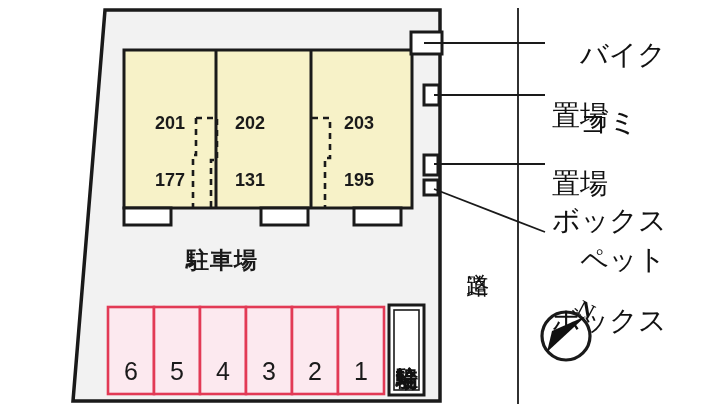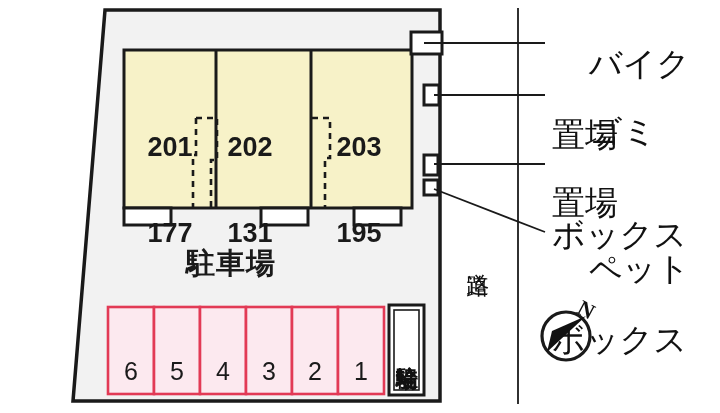--- a/index.html
+++ b/index.html
@@ -29,41 +29,41 @@
   }
   .unit-label, .stall-label, .area-label, .legend-label, .road-label, .bike-label {
     position: absolute;
     color: #1a1a1a;
     white-space: pre;
     line-height: 1.05;
     user-select: none;
   }
   .unit-label {
     font-family: "Liberation Sans", "DejaVu Sans", sans-serif;
-    font-size: 27px;
+    font-size: 18px;
     font-weight: 700;
     letter-spacing: 0px;
     text-align: center;
   }
   .unit-label div { line-height: 1.1; }
   .stall-label {
     font-family: "Liberation Sans", "DejaVu Sans", sans-serif;
     font-size: 25px;
     font-weight: 400;
     text-align: center;
   }
   .area-label {
     font-family: "DejaVu Sans", "Liberation Sans", sans-serif;
-    font-size: 29px;
+    font-size: 23px;
     font-weight: 700;
     letter-spacing: 1px;
   }
   .legend-label {
-    font-family: Liberation Sans, sans-serif;
-    font-size: 33px;
+    font-family: Liberation Serif, serif;
+    font-size: 28px;
     font-weight: 400;
     letter-spacing: 0px;
     line-height: 1.08;
     color: #111111;
   }
   .legend-label .l2 { display: block; }
   .road-label {
     font-family: "DejaVu Sans", "Liberation Sans", sans-serif;
     font-size: 23px;
     font-weight: 400;

